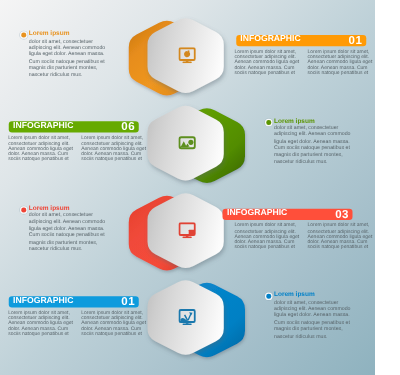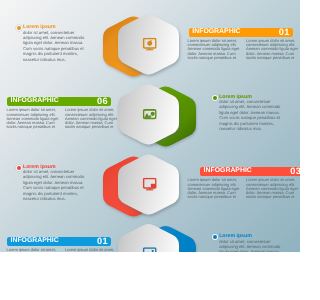--- a/index.html
+++ b/index.html
@@ -1,20 +1,20 @@
 <!DOCTYPE html>
 <html><head>
 <meta charset="utf-8">
 <style>
   html,body{margin:0;padding:0;background:#fff;}
   body{width:300px;height:300px;overflow:hidden;
        font-family:"Liberation Sans",sans-serif;
        -webkit-font-smoothing:antialiased;
        text-rendering:geometricPrecision;}
-  #stage{position:relative;width:300px;height:252px;overflow:hidden;
+  #stage{position:relative;width:300px;height:300px;overflow:hidden;
     opacity:0.999;
     background:linear-gradient(135deg,#f5f5f5 0%,#e9ecee 13.3%,#dee5e8 25%,
                #bed1d8 50%,#a6c0cb 74%,#8bb0bd 100%);padding-left:21px;}
   .hexsvg{position:absolute;left:0;top:0;}
 
   .banner{position:absolute;height:9.2px;border-radius:2.6px;
           display:flex;align-items:center;justify-content:space-between;
           box-sizing:border-box;padding:0 3.2px 0 3.6px;}
   .banner .blabel{font-size:6.9px;font-weight:bold;letter-spacing:0px;
           color:#fff;line-height:1;white-space:nowrap;}
@@ -157,21 +157,21 @@
   </div>
 
   <div class="lorem" style="left:212.8px;top:94.7px;width:70.0px;">
     <div class="head">
       <span class="bullet" style="background: rgb(90, 148, 0);"></span>
       <span class="htext" style="color: rgb(90, 148, 0);">Lorem ipsum</span>
     </div>
     <div class="body">dolor sit amet, consectetuer adipiscing elit. Aenean commodo ligula eget dolor. Aenean massa. Cum sociis natoque penatibus et magnis dis parturient montes, nascetur ridiculus mus.</div>
   </div>
 
-  <div class="banner" style="left: 200px; top: 167.1px; width: 104.4px; background: rgb(255, 79, 58);">
+  <div class="banner" style="left: 178px; top: 167.1px; width: 104.4px; background: rgb(255, 79, 58);">
     <span class="blabel">INFOGRAPHIC</span>
     <span class="bnum">03</span>
   </div>
 
   <div class="cols" style="left:187.5px;top:178.4px;width:111.0px;">
     <div class="col">Lorem ipsum dolor sit amet, consectetuer adipiscing elit. Aenean commodo ligula eget dolor. Aenean massa. Cum sociis natoque penatibus et</div>
     <div class="col">Lorem ipsum dolor sit amet, consectetuer adipiscing elit. Aenean commodo ligula eget dolor. Aenean massa. Cum sociis natoque penatibus et</div>
   </div>
 
   <div class="lorem" style="left:16.6px;top:164.7px;width:70.0px;">

